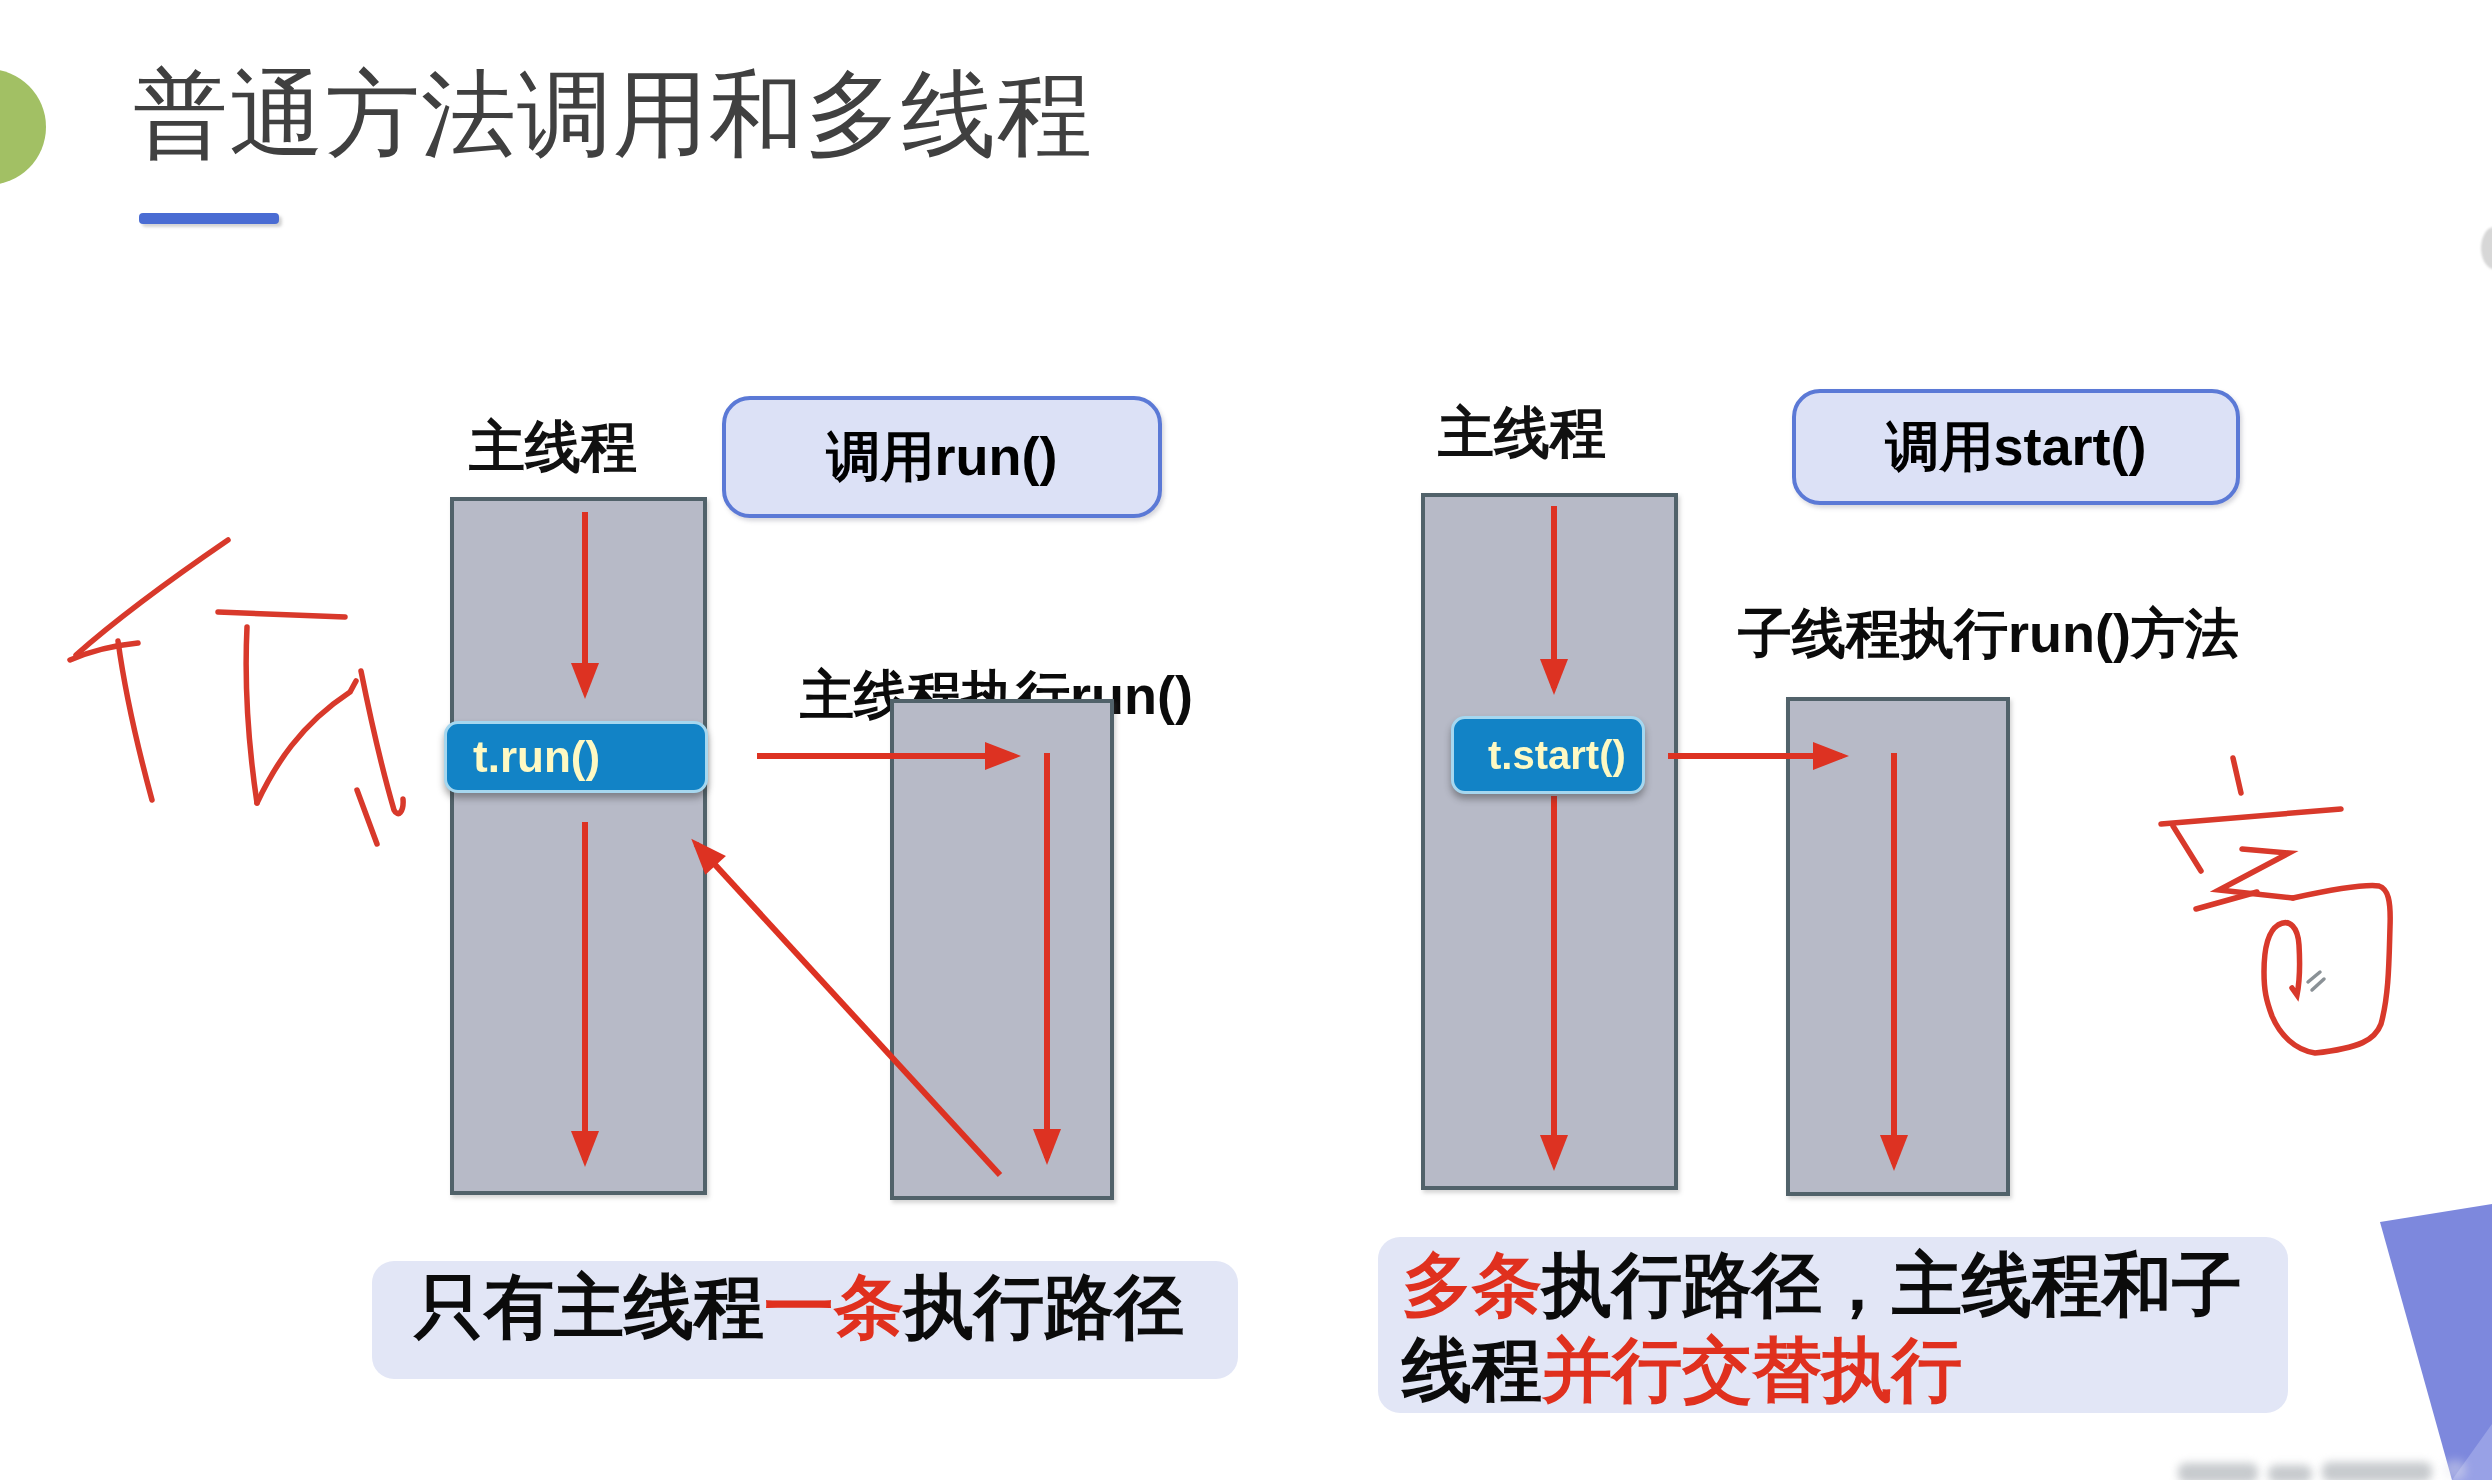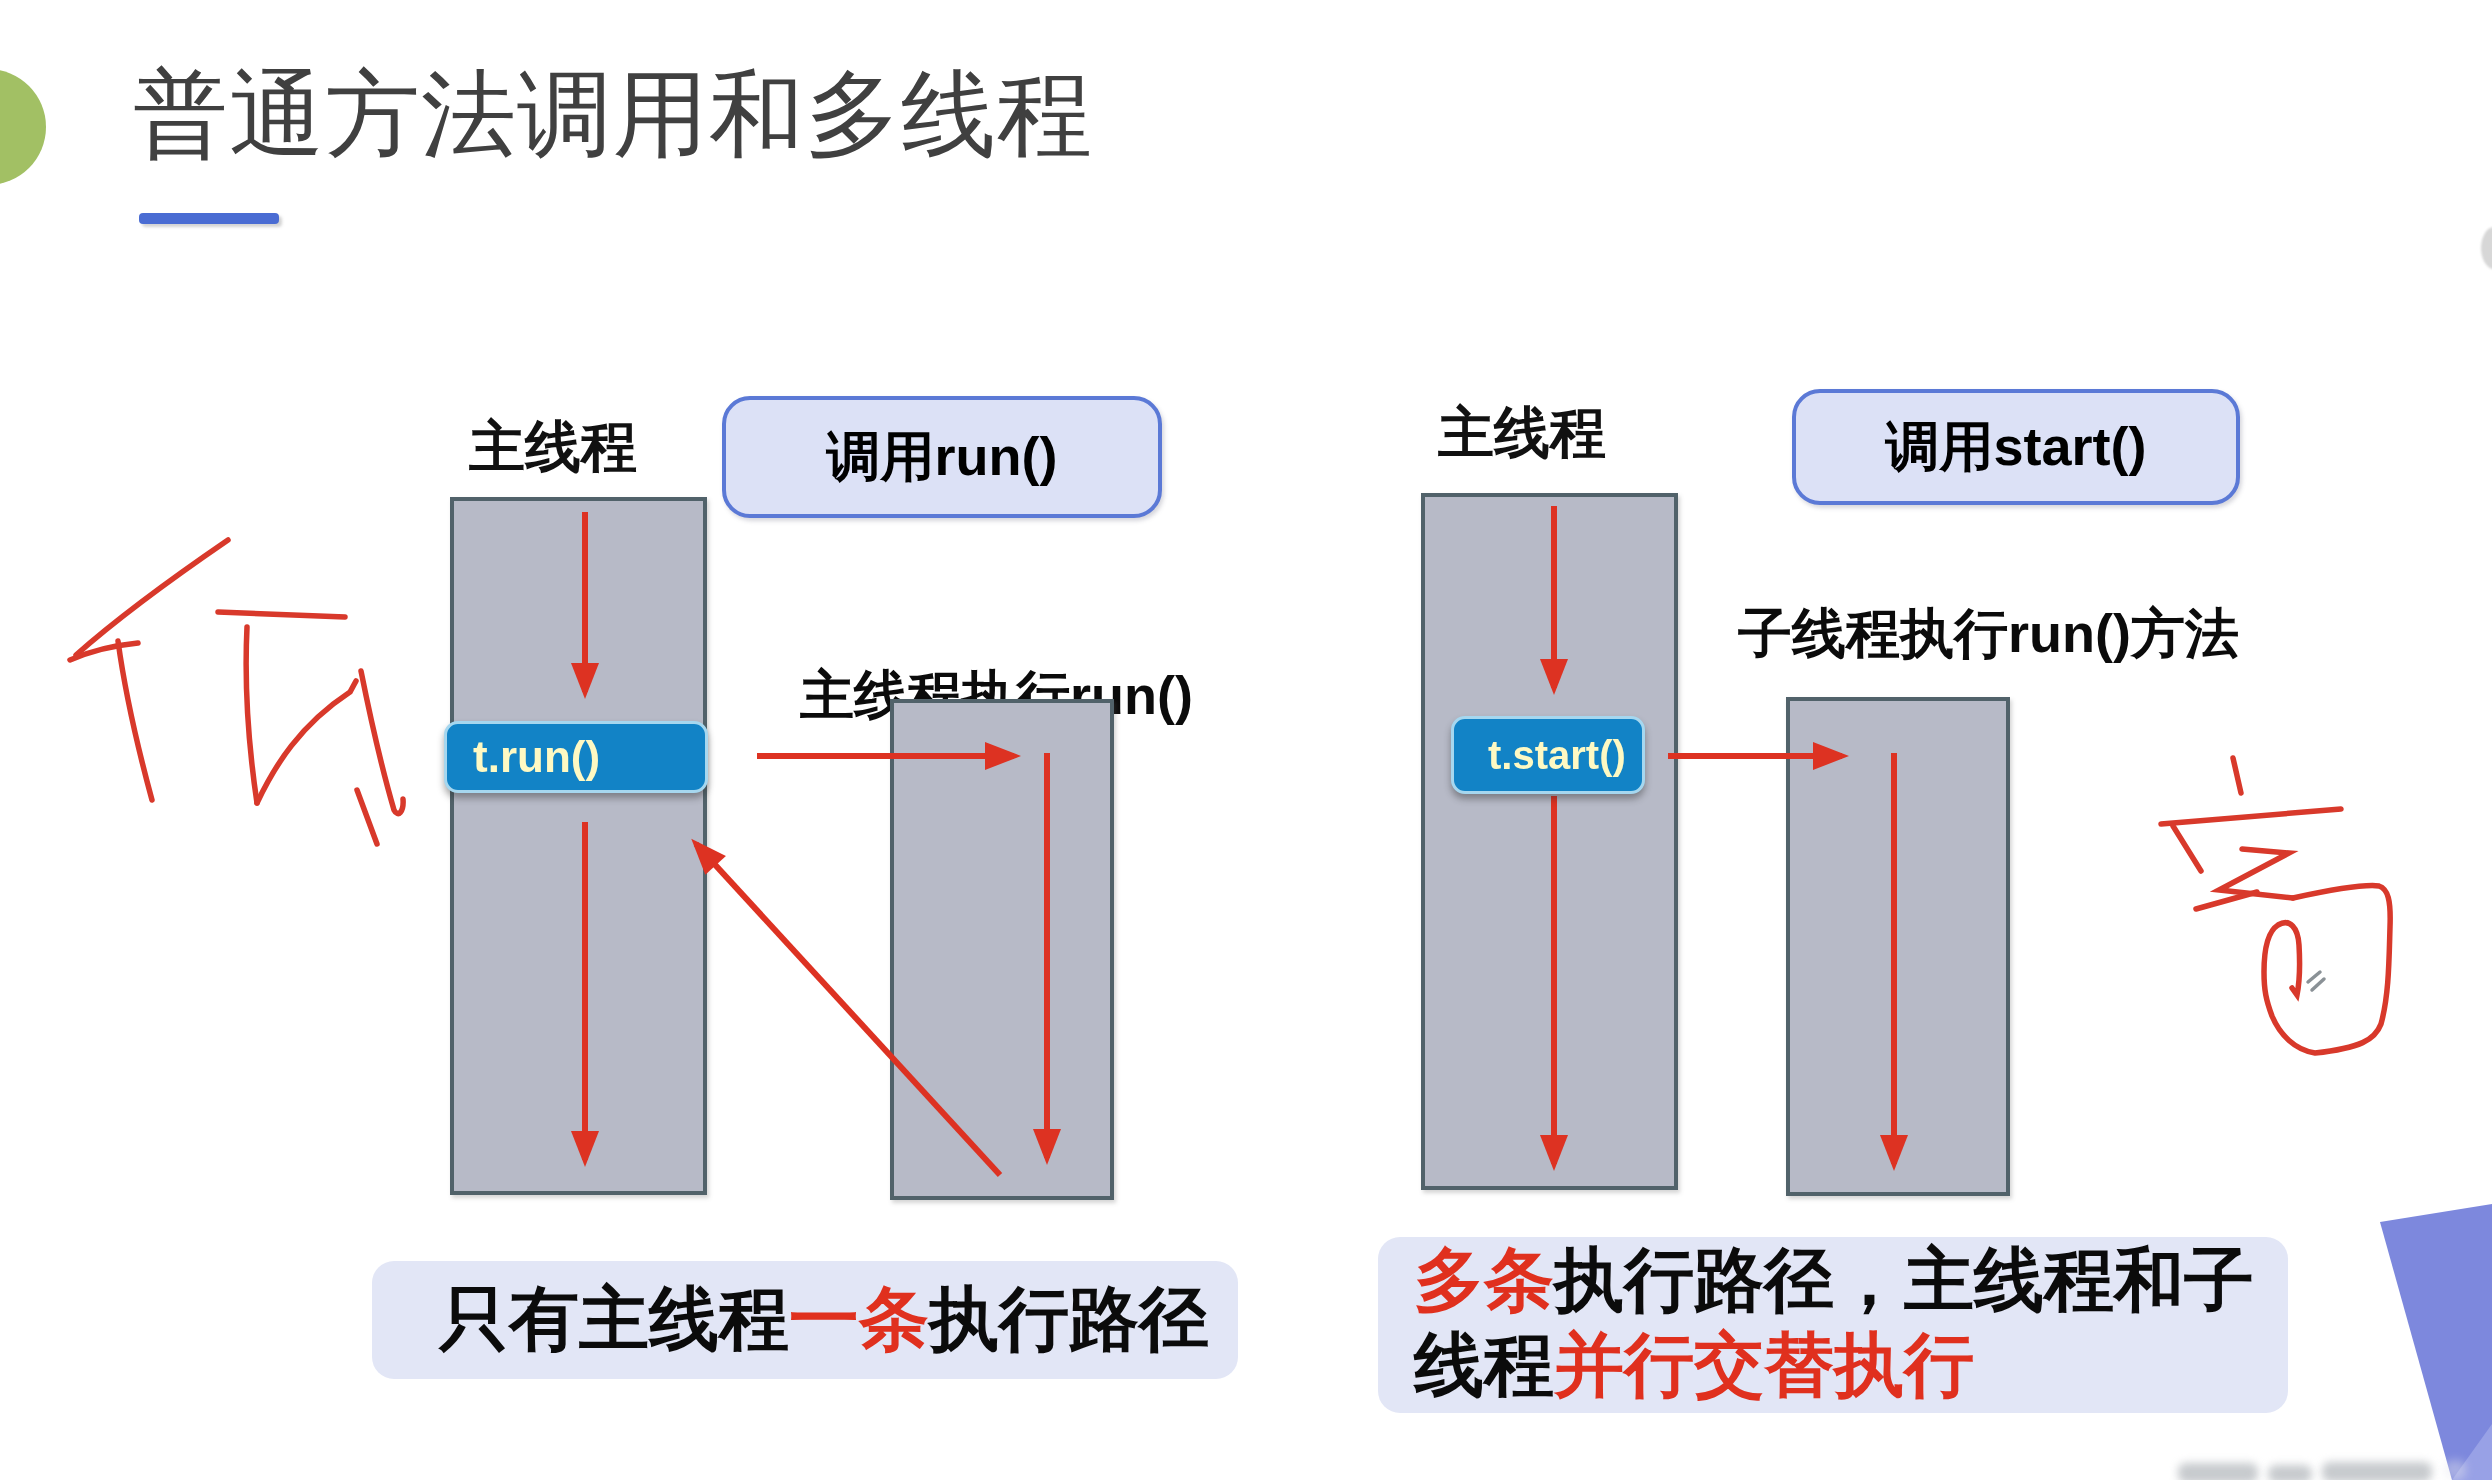--- a/index.html
+++ b/index.html
@@ -23,23 +23,23 @@
            display:flex;align-items:center;justify-content:center;font-size:54px;font-weight:bold;
            color:#000000;z-index:1;box-shadow:2px 3px 4px rgba(120,120,140,.3);white-space:nowrap;}
   .exec-label{font-size:54px;font-weight:bold;color:#0b0b0b;white-space:nowrap;z-index:1;}
   .method-btn{background:#1283c6;border:3px solid #a6d7ef;border-radius:14px;box-sizing:border-box;
               color:#fef9c3;font-weight:bold;display:flex;align-items:center;
               box-shadow:0 5px 7px rgba(40,40,40,.4);z-index:3;white-space:nowrap;}
   .caption{background:#e2e6f6;border-radius:22px;box-sizing:border-box;z-index:1;
            font-weight:bold;color:#0b0b0b;white-space:nowrap;}
   .caption .hl{color:#e0301e;}
   .caption-left{left:372px;top:1261px;width:866px;height:118px;font-size:70px;
-                display:flex;align-items:center;padding-left:67px;}
+                display:flex;padding-left:42px;}
   .caption-right{left:1378px;top:1237px;width:910px;height:176px;font-size:70px;
-                 padding:6px 0 0 36px;line-height:85px;font-family:Liberation Mono, monospace;}
+                 padding:6px 0 0 24px;line-height:85px;}
 
   
   #overlay{left:0;top:0;z-index:2;pointer-events:none;}
 
   
   .edge-dot{left:2481px;top:227px;width:26px;height:42px;border-radius:50%;
             background:#d7d7d7;filter:blur(1px);z-index:1;}
   .wm-blob{background:#9aa0a6;opacity:.55;filter:blur(4px);border-radius:8px;z-index:4;}
 </style>
 </head>

